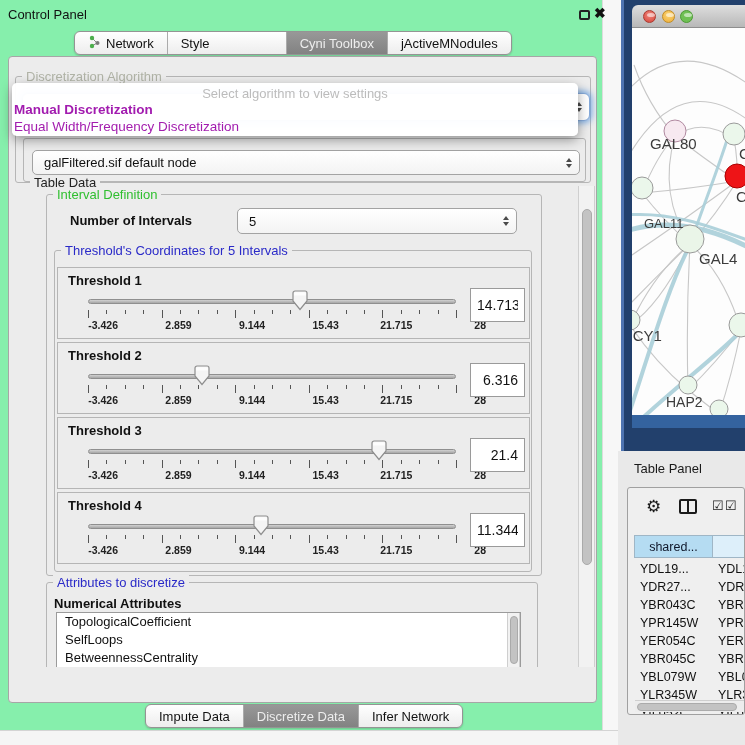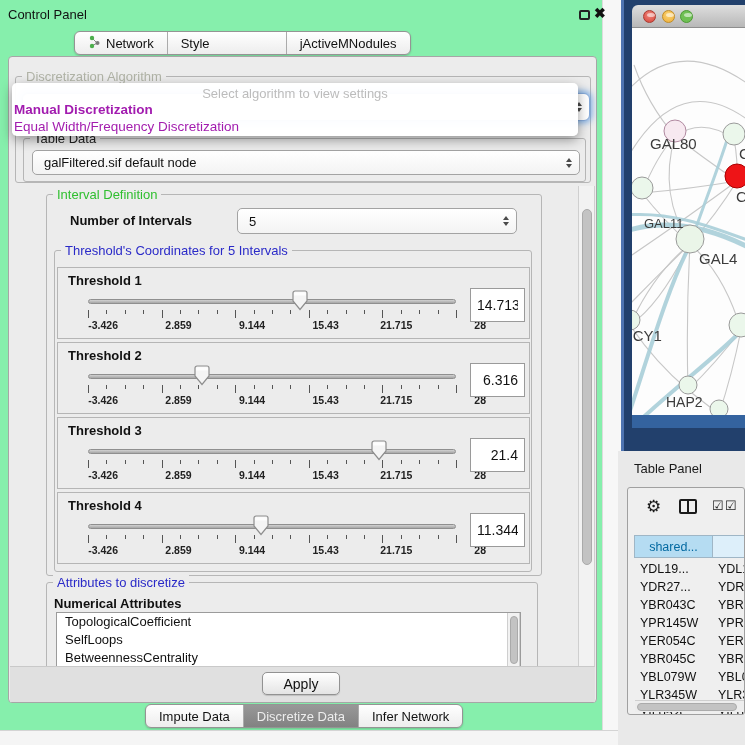--- a/index.html
+++ b/index.html
@@ -66,21 +66,21 @@
   .net-label{position:absolute;color:#3c3c3c;white-space:nowrap;}
 
   .table-panel{position:absolute;left:618px;top:451px;width:127px;height:294px;background:#e9e9e9;}
   .tp-title{position:absolute;left:16px;top:10px;font-size:13px;color:#1a1a1a;}
   .tp-box{position:absolute;left:9px;top:36px;width:118px;height:228px;border:1px solid #a0a0a0;border-radius:3px;background:#efefef;overflow:hidden;}
   .tp-gear{position:absolute;left:18px;top:8px;font-size:17px;color:#1a1a1a;}
   .tp-split{position:absolute;left:51px;top:11px;width:18px;height:15px;border:2px solid #1a1a1a;border-radius:2px;}
   .tp-split i{position:absolute;left:6px;top:0;width:2px;height:11px;background:#1a1a1a;}
   .tp-check{position:absolute;top:10px;font-size:13px;color:#1a1a1a;}
   .tp-table{position:absolute;left:6px;top:47px;width:160px;}
-  .tp-hcell{position:absolute;top:0;height:23px;border:1px solid #9fb6c6;font-size:12.5px;color:#0369a1;display:flex;align-items:center;justify-content:center;}
+  .tp-hcell{position:absolute;top:0;height:23px;border:1px solid #9fb6c6;font-size:12.5px;color:#0f172a;display:flex;align-items:center;justify-content:center;}
   .tp-cell{position:absolute;font-size:12.5px;color:#111;height:18px;line-height:18px;white-space:nowrap;}
   .hsb{position:absolute;left:7px;top:212px;width:110px;height:12px;background:#ededed;border-top:1px solid #cfcfcf;}
   .hsb .th{position:absolute;left:2px;top:2px;width:100px;height:8px;background:#c3c3c3;border:1px solid #ababab;border-radius:5px;}
 </style>
 </head>
 <body>
 
 <div class="screen">
 
   <div class="control-panel">
@@ -98,33 +98,36 @@
               <circle cx="9.5" cy="8" r="2" fill="#7a7a7a"></circle>
             </svg></span>
           <span>Network</span>
         </div>
         <div class="item" style="position: relative;">
           <span>Style</span>
         </div>
         <div class="item" style="position: relative; margin-top: 36px;">
           <span>Select</span>
         </div>
+        <div class="item sel" style="position: relative;">
+          <span>Cyni Toolbox</span>
+        </div>
         <div class="item" style="position: relative;">
           <span>jActiveMNodules</span>
         </div>
       </div>
 
     <div class="outer-box">
 
       <div class="groupbox" style="left:6px;top:19px;width:576px;height:107px;">
         <span class="grouplabel g-dim">Discretization Algorithm</span>
       </div>
 
       <div class="groupbox" style="left:14px;top:81px;width:563px;height:44px;">
-        <span class="grouplabel" style="color:#222;">Table Data</span>
+        <span class="grouplabel" style="color:#222;margin-top:44px;">Table Data</span>
         <div class="combo" style="left:8px;top:11px;width:548px;height:25px;">
           <span>galFiltered.sif default node</span>
           <span class="stepper">
               <i class="arr-up"></i>
               <i class="arr-dn"></i>
             </span>
         </div>
       </div>
     </div>
 
@@ -306,23 +309,20 @@
           <div class="vsb" style="right: 0px; top: 0px; width: 13px; height: 120px; position: absolute;">
             <div class="th" style="left: 2px; top: 3px; width: 8px; height: 48px;"></div>
           </div>
         </div>
       </div>
 
     <div class="vsb" style="left:578px;top:186px;width:17px;height:481px;">
       <div class="th" style="left:3px;top:23px;width:10px;height:356px;"></div>
     </div>
 
-    <div class="apply-band">
-      <div class="btn" style="left:252px;top:5px;width:78px;height:23px;">Apply</div>
-    </div>
 
     <div class="seg" id="bottomTabs" style="left:145px;top:704px;">
         <div class="item" style="position: relative;">
           <span>Impute Data</span>
         </div>
         <div class="item sel" style="position: relative;">
           <span>Discretize Data</span>
         </div>
         <div class="item" style="position: relative;">
           <span>Infer Network</span>

